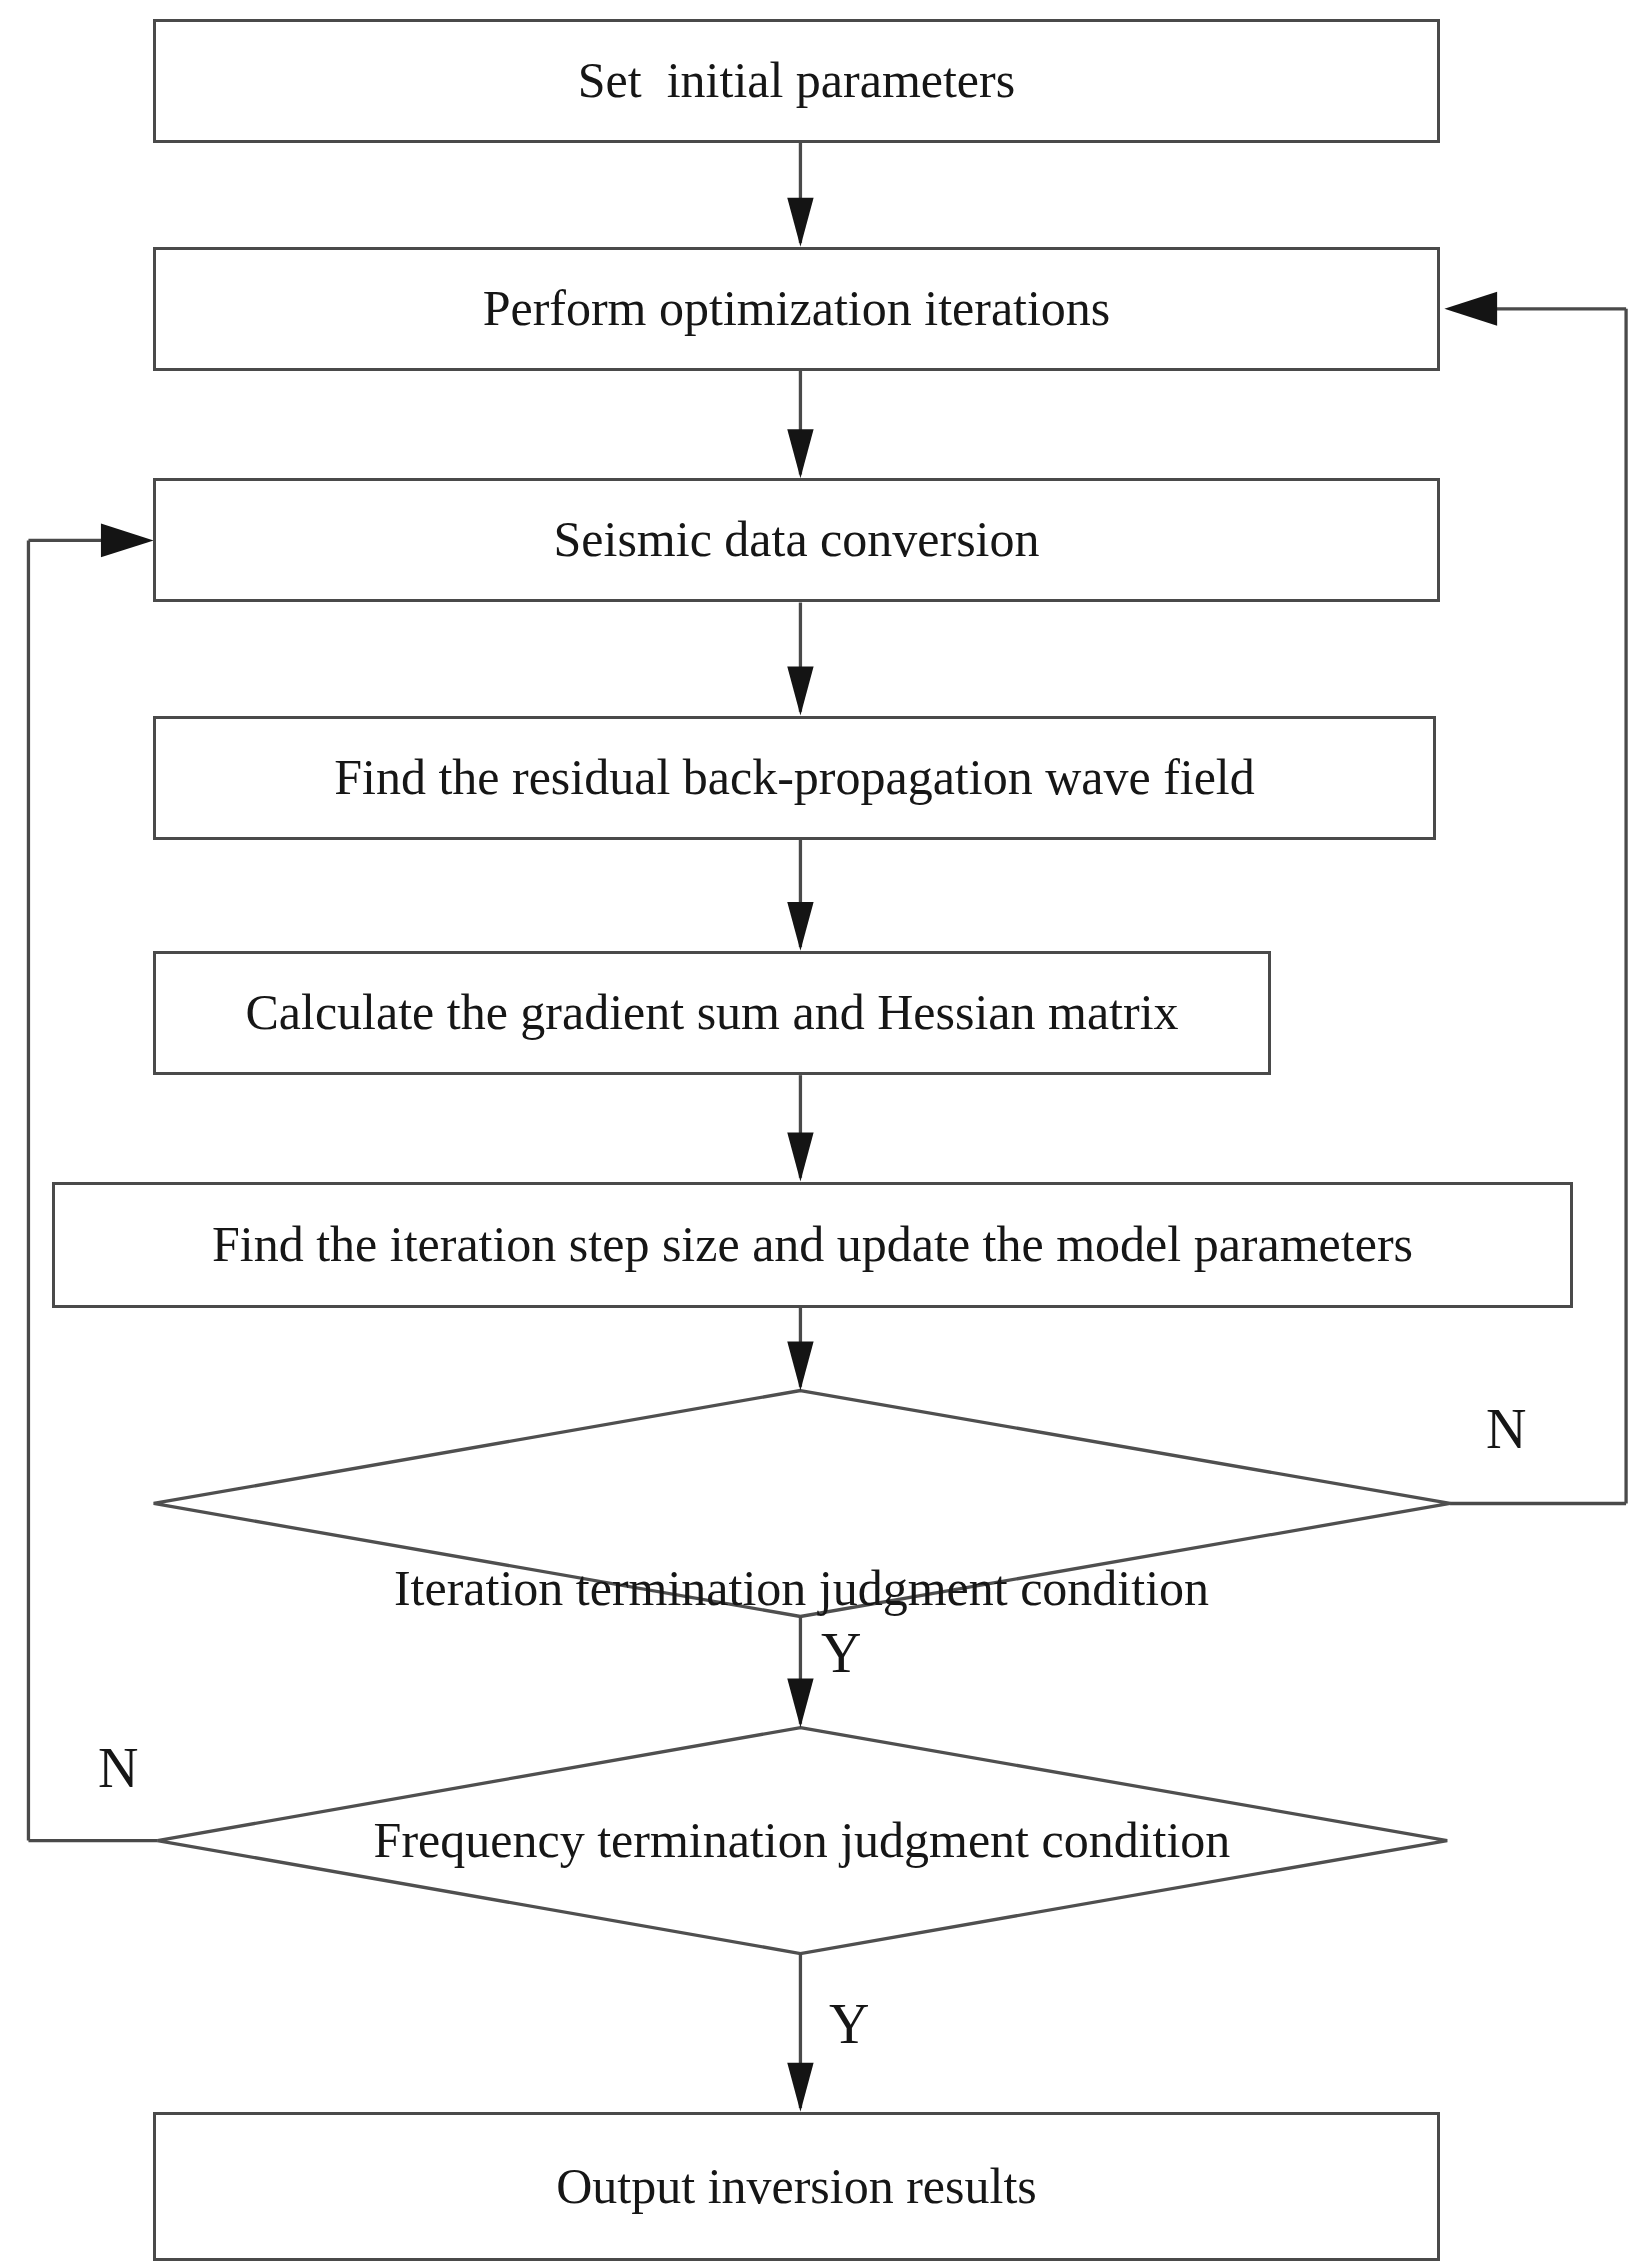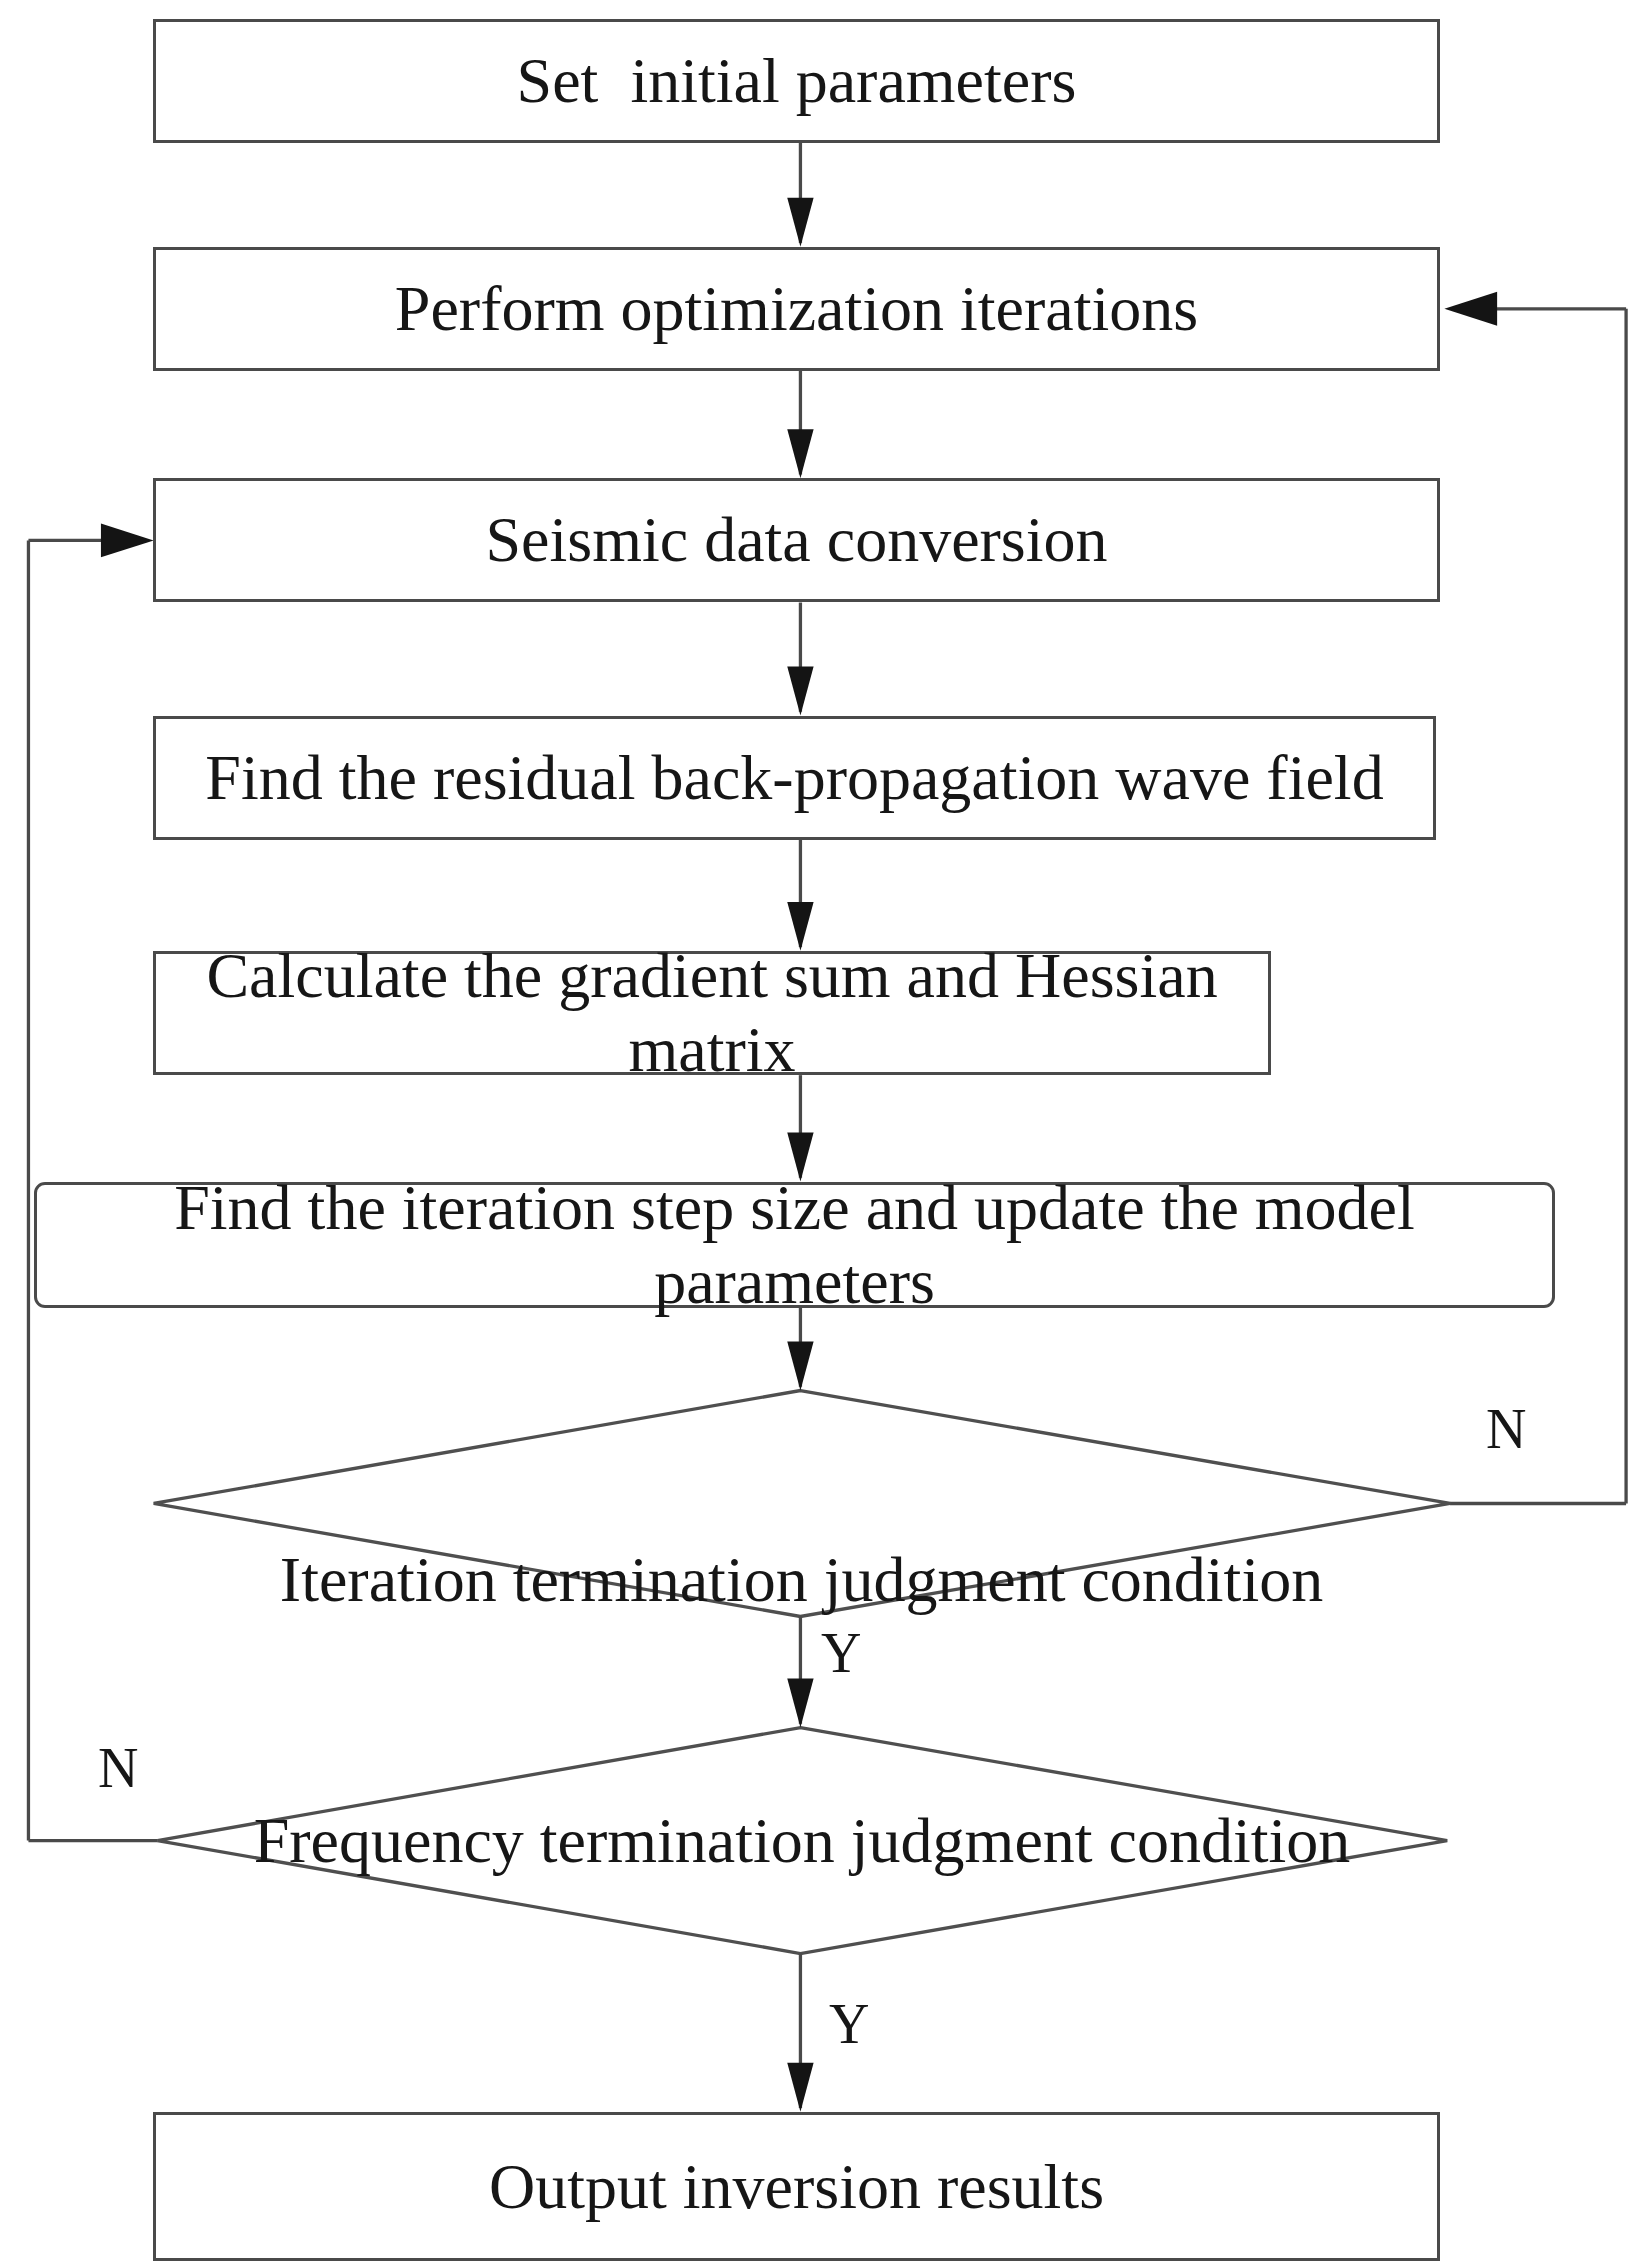--- a/index.html
+++ b/index.html
@@ -30,21 +30,21 @@
   .node {
     position: absolute;
     box-sizing: border-box;
     background: #ffffff;
     border: 3.8px solid #4a4a4a;
     display: flex;
     align-items: center;
     justify-content: center;
   }
   .node-label, .diamond-label {
-    font-size: 64px;
+    font-size: 50px;
     color: #161616;
     text-align: center;
     white-space: pre-wrap;
     line-height: 1.15;
   }
   .diamond-label-wrap {
     position: absolute;
     display: flex;
     align-items: center;
     justify-content: center;
@@ -55,21 +55,21 @@
     font-size: 56px;
     color: #161616;
     line-height: 1;
   }
   
   #n1 { left: 153px; top: 19px;   width: 1287px; height: 124px; }
   #n2 { left: 153px; top: 247px;  width: 1287px; height: 124px; }
   #n3 { left: 153px; top: 478px;  width: 1287px; height: 124px; }
   #n4 { left: 153px; top: 716px;  width: 1283px; height: 124px; }
   #n5 { left: 153px; top: 951px; width: 1118px; height: 124px; }
-  #n6 { left: 34px;  top: 1182px; width: 1521px; height: 126px; border-radius: 11px; }
+  #n6 { left: 52px;  top: 1182px; width: 1521px; height: 126px; }
   #n9 { left: 153px; top: 2112px; width: 1287px; height: 149px; }
   #d1-label { left: 153px; top: 1391px; width: 1297px; height: 226px; align-items: flex-end; }
   #d2-label { left: 157px; top: 1728px; width: 1290px; height: 226px; }
   #lbl-n1 { left: 1486px; top: 1401px; }
   #lbl-y1 { left: 821px;  top: 1625px; }
   #lbl-n2 { left: 98px;  top: 1740px; }
   #lbl-y2 { left: 829px;  top: 1996px; }
 </style>
 </head>
 <body>

